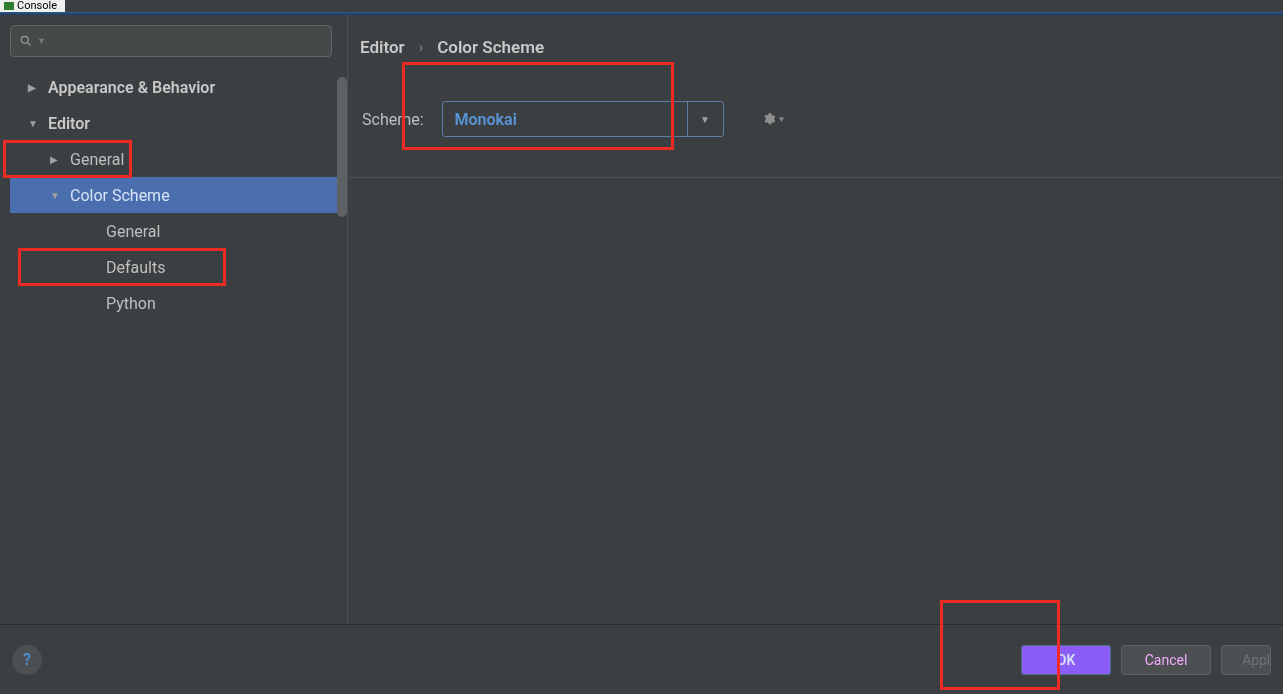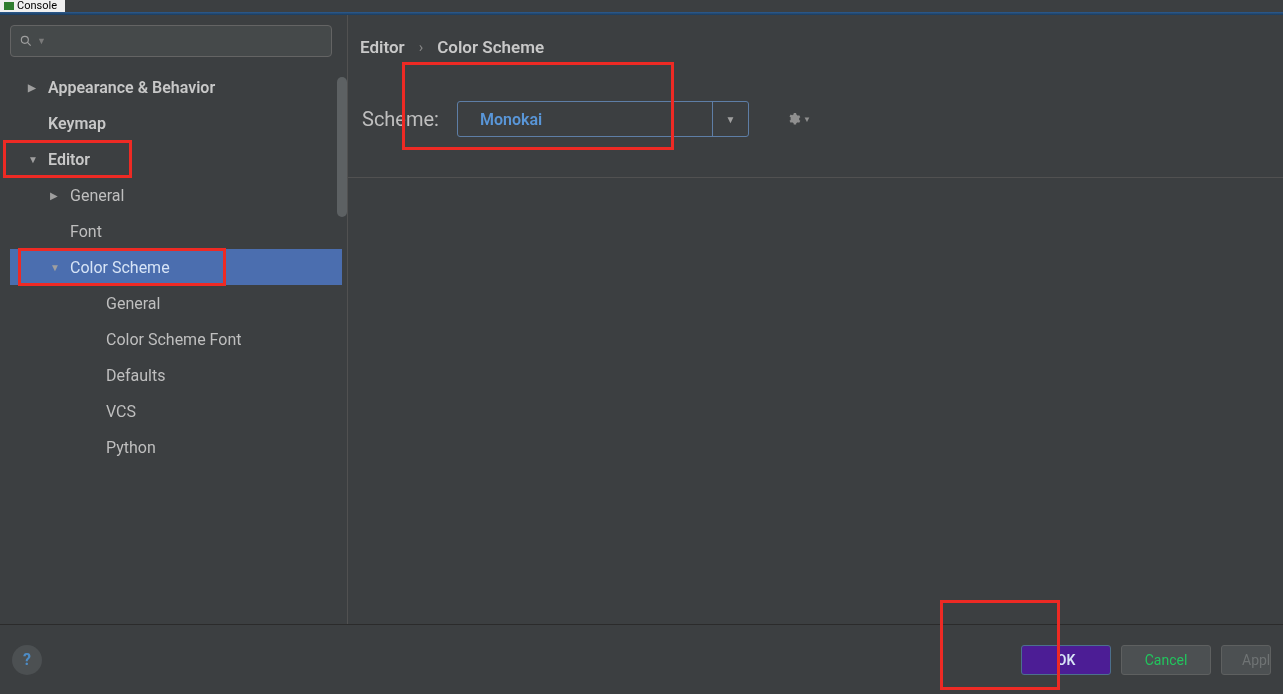--- a/index.html
+++ b/index.html
@@ -113,28 +113,27 @@
     color: #c8c8c8;
   }
   .breadcrumb .sep { color: #888; font-weight: normal; font-size: 15px;}
   .scheme-row {
     display: flex;
     align-items: center;
     gap: 18px;
     margin-top: 44px;
     padding-left: 14px;
   }
-  .scheme-label { font-size: 20px; color: #bfbfbf; }
+  .scheme-label { font-size: 16px; color: #bfbfbf; }
   .combo {
     display: flex;
     align-items: center;
     border: 1px solid #5e7ea6;
     height: 36px;
     border-radius: 3px;
-    padding-left: 10px;
   }
   .combo-main {
     width: 244px;
     height: 100%;
     display: flex;
     align-items: center;
     padding-left: 12px;
     color: #5996d8;
     font-size: 16px;
     font-weight: 600;
@@ -177,28 +176,28 @@
     display: flex; align-items: center; justify-content: center;
     color: #4d8cc6;
     font-weight: bold;
     font-size: 16px;
   }
   .btn {
     height: 30px;
     padding: 0 20px;
     border-radius: 3px;
     background: #4c5052;
-    color: #22c55e;
+    color: #f0abfc;
     border: 1px solid #5e6060;
     display: flex; align-items: center; justify-content: center;
     font-size: 14px;
     min-width: 90px;
   }
   .btn.primary {
-    background: #4c1d95;
+    background: #8b5cf6;
     border-color: #4c708c;
     color: #d7e4f6;
     font-weight: 600;
   }
   .btn.disabled { color: #6f7374; }
   .redbox {
     position: absolute;
     border: 3px solid #ee2a24;
     pointer-events: none;
     z-index: 50;
@@ -226,54 +225,38 @@
         <span style="color:#7a7a7a;font-size:9px">▼</span>
         <input class="search-input" placeholder="" style="">
       </div>
 
       <div class="tree" id="tree">
           <div class="tree-item top">
             <span class="chev">▶</span>
             <span>Appearance &amp; Behavior</span>
           </div>
           <div class="tree-item top">
-            <span class="chev"></span>
-            <span>Keymap</span>
-          </div>
-          <div class="tree-item top">
             <span class="chev">▼</span>
             <span>Editor</span>
           </div>
           <div class="tree-item indent1">
             <span class="chev">▶</span>
             <span>General</span>
           </div>
-          <div class="tree-item indent1">
-            <span class="chev"></span>
-            <span>Font</span>
-          </div>
           <div class="tree-item indent1 selected">
             <span class="chev">▼</span>
             <span>Color Scheme</span>
           </div>
           <div class="tree-item indent3">
             <span class="chev"></span>
             <span>General</span>
           </div>
           <div class="tree-item indent3">
             <span class="chev"></span>
-            <span>Color Scheme Font</span>
-          </div>
-          <div class="tree-item indent3">
-            <span class="chev"></span>
             <span>Defaults</span>
-          </div>
-          <div class="tree-item indent3">
-            <span class="chev"></span>
-            <span>VCS</span>
           </div>
           <div class="tree-item indent3">
             <span class="chev"></span>
             <span>Python</span>
           </div>
         </div>
       <div class="scrollbar-stub"></div>
     </div>
 
     <div class="content">

